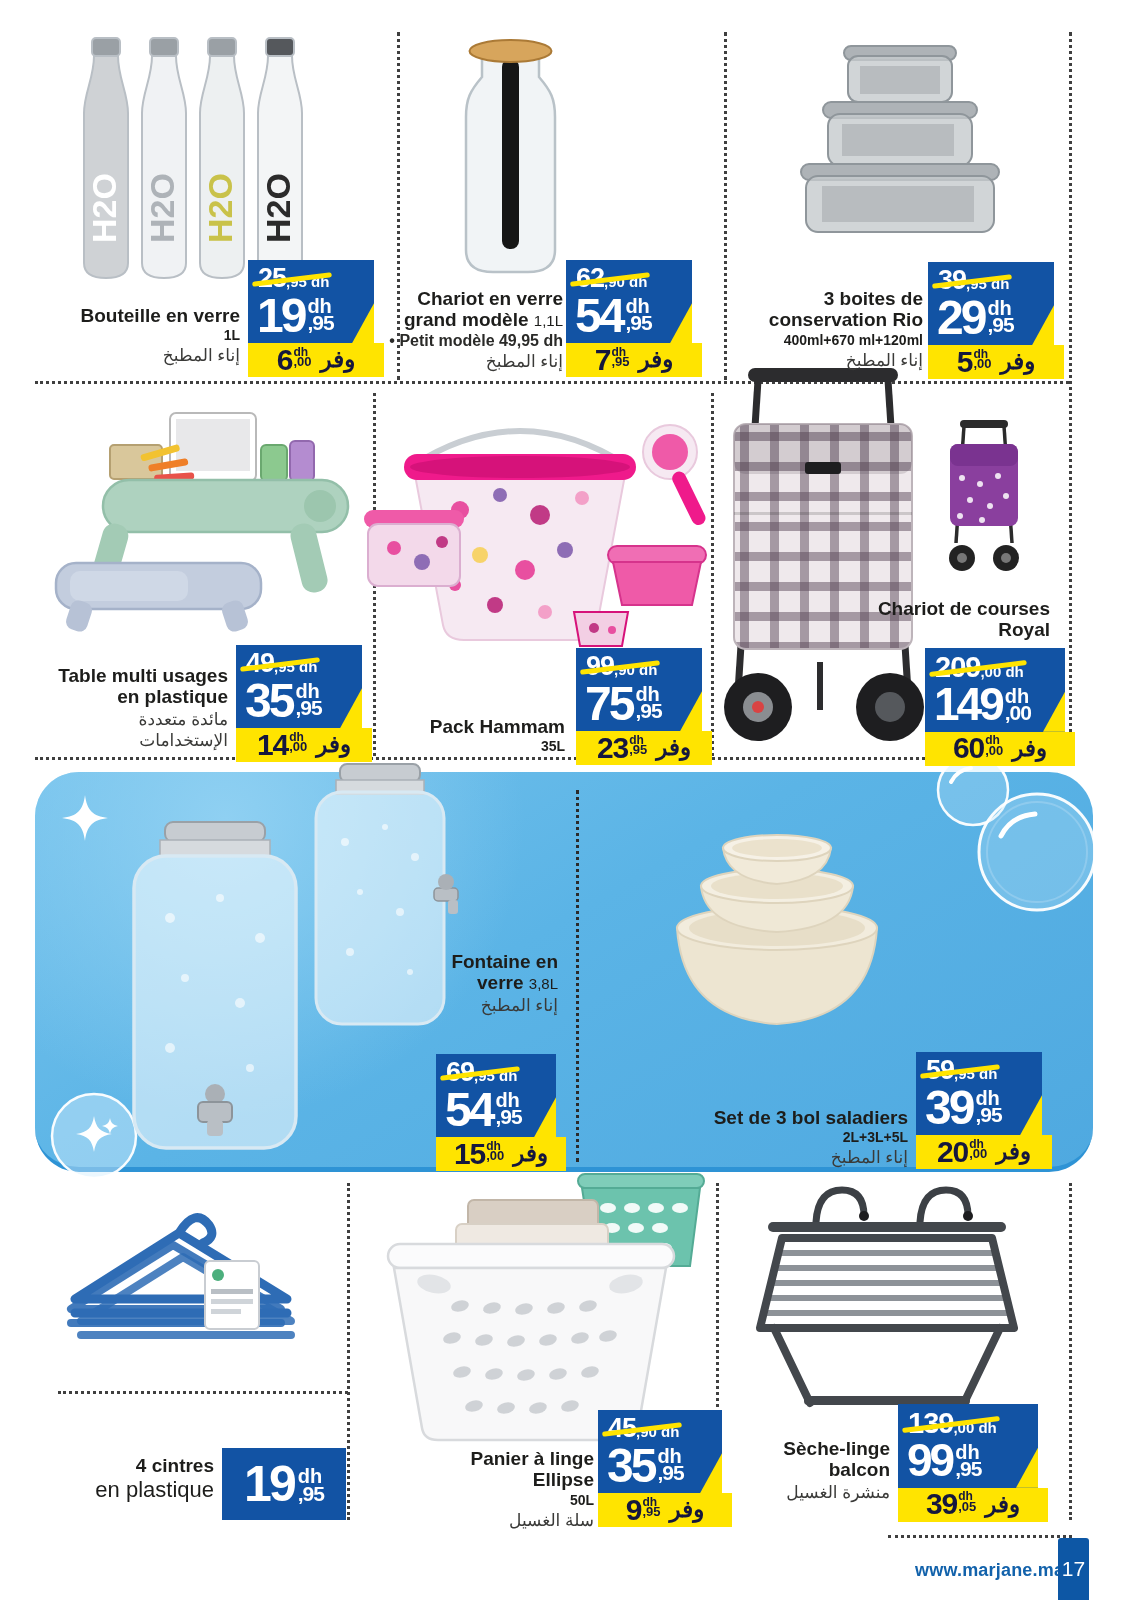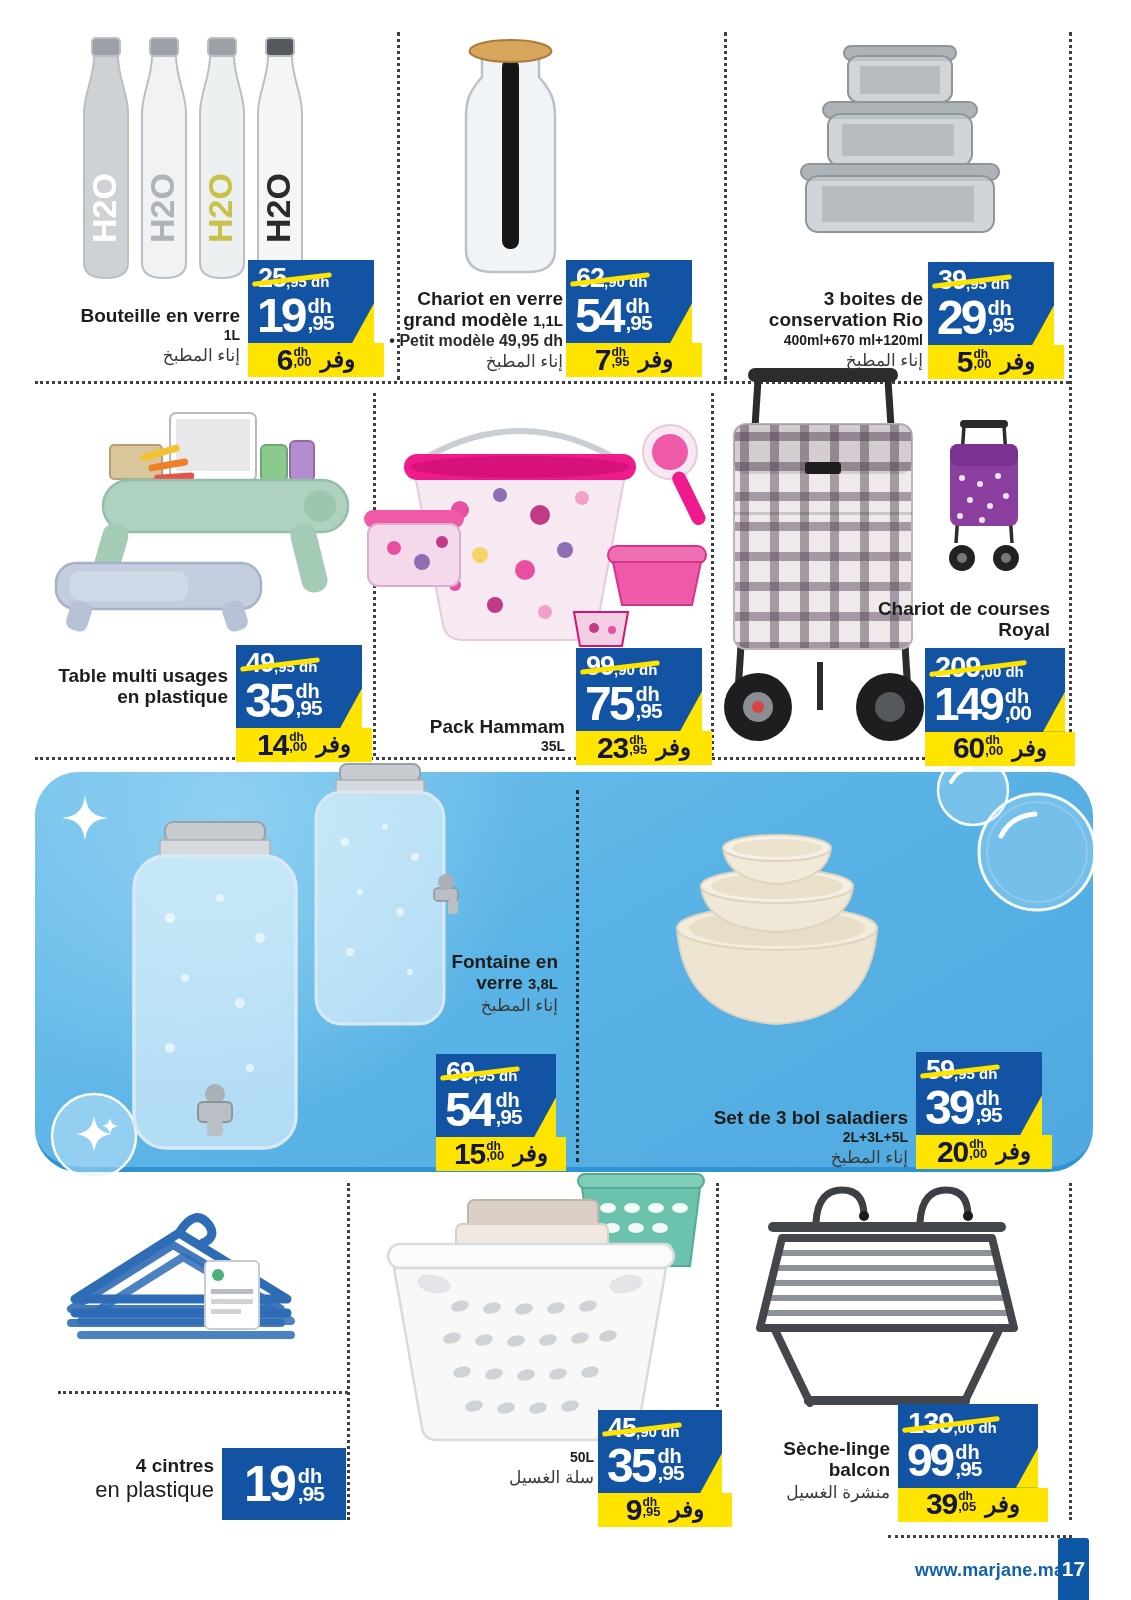--- a/index.html
+++ b/index.html
@@ -34,34 +34,34 @@
   .pcard.lg .bp-int{font-size:46px}
   .pcard.lg .op-int{font-size:29px}
 
   
   .solo-price{position:absolute;background:#1253a4;display:flex;align-items:center;justify-content:center;color:#fff;font-weight:700;line-height:.82}
 
   
   .plabel{position:absolute;text-align:right;color:#1d1d1b}
   .plabel .nm{font-weight:700;font-size:19px;line-height:1.12}
   .plabel .sz{font-weight:700;font-size:14px;line-height:1.3}
-  .plabel .sz-inline{font-weight:700;font-size:15px}
+  .plabel .sz-inline{font-weight:400;font-size:15px}
   .plabel .ex{font-weight:700;font-size:16px;line-height:1.2;color:#2a2a28}
   .plabel .ar{font-size:17px;line-height:1.25;color:#3a3a38;font-weight:400;margin-top:1px}
 
   
   .panel{position:absolute;left:35px;top:772px;width:1058px;height:400px;border-radius:44px;
     background:radial-gradient(circle at 18% 12%, #8fd0f2 0%, rgba(143,208,242,0) 32%),
                linear-gradient(150deg,#74c2ec 0%,#5bb4e6 45%,#4fa9e0 100%);
     border-bottom:5px solid #2e93d5}
 
   
   .site{position:absolute;left:915px;top:1560px;font-size:18px;font-weight:700;color:#1262ab;letter-spacing:.2px}
   .pagetab{position:absolute;left:1058px;top:1538px;width:31px;height:62px;background:#0d57a5;color:#fff;
-    display:flex;align-items:center;justify-content:center;font-weight:700;font-size:21px;border-radius:3px 3px 0 0}
+    display:flex;align-items:center;justify-content:center;font-weight:400;font-size:21px;border-radius:3px 3px 0 0}
 
   svg{position:absolute;overflow:visible}
   svg text{font-family:"Liberation Sans",sans-serif}
 </style>
 </head>
 <body>
 
 <div class="vdot" style="left:397px;top:32px;height:348px"></div>
 <div class="vdot" style="left:724px;top:32px;height:348px"></div>
 <div class="vdot" style="left:1069px;top:32px;height:726px"></div>
@@ -382,20 +382,21 @@
 </div>
 
 <div class="plabel" style="left:728px;top:288px;width:195px">
   <div class="nm">3 boites de conservation Rio</div>
   <div class="sz">400ml+670 ml+120ml</div>
   <div class="ar" dir="rtl">إناء المطبخ</div>
 </div>
 
 <div class="plabel" style="left:52px;top:665px;width:176px">
   <div class="nm">Table multi usages en plastique</div>
+  <div class="ar" dir="rtl">مائدة متعددة الإستخدامات</div>
 </div>
 
 <div class="plabel" style="left:400px;top:716px;width:165px">
   <div class="nm">Pack Hammam</div>
   <div class="sz">35L</div>
 </div>
 
 <div class="plabel" style="left:868px;top:598px;width:182px">
   <div class="nm">Chariot de courses Royal</div>
 </div>
@@ -410,20 +411,21 @@
   <div class="sz">2L+3L+5L</div>
   <div class="ar" dir="rtl">إناء المطبخ</div>
 </div>
 
 <div class="plabel" style="left:92px;top:1455px;width:122px">
   <div class="nm">4 cintres</div>
   <div class="sz" style="font-weight:400;font-size:22px">en plastique</div>
 </div>
 
 <div class="plabel" style="left:408px;top:1448px;width:186px">
+  <div class="nm">Panier à linge Ellipse</div>
   <div class="sz">50L</div>
   <div class="ar" dir="rtl">سلة الغسيل</div>
 </div>
 
 <div class="plabel" style="left:738px;top:1438px;width:152px">
   <div class="nm">Sèche-linge balcon</div>
   <div class="ar" dir="rtl">منشرة الغسيل</div>
 </div>
 
 <div class="pcard" style="left:248px;top:260px">

